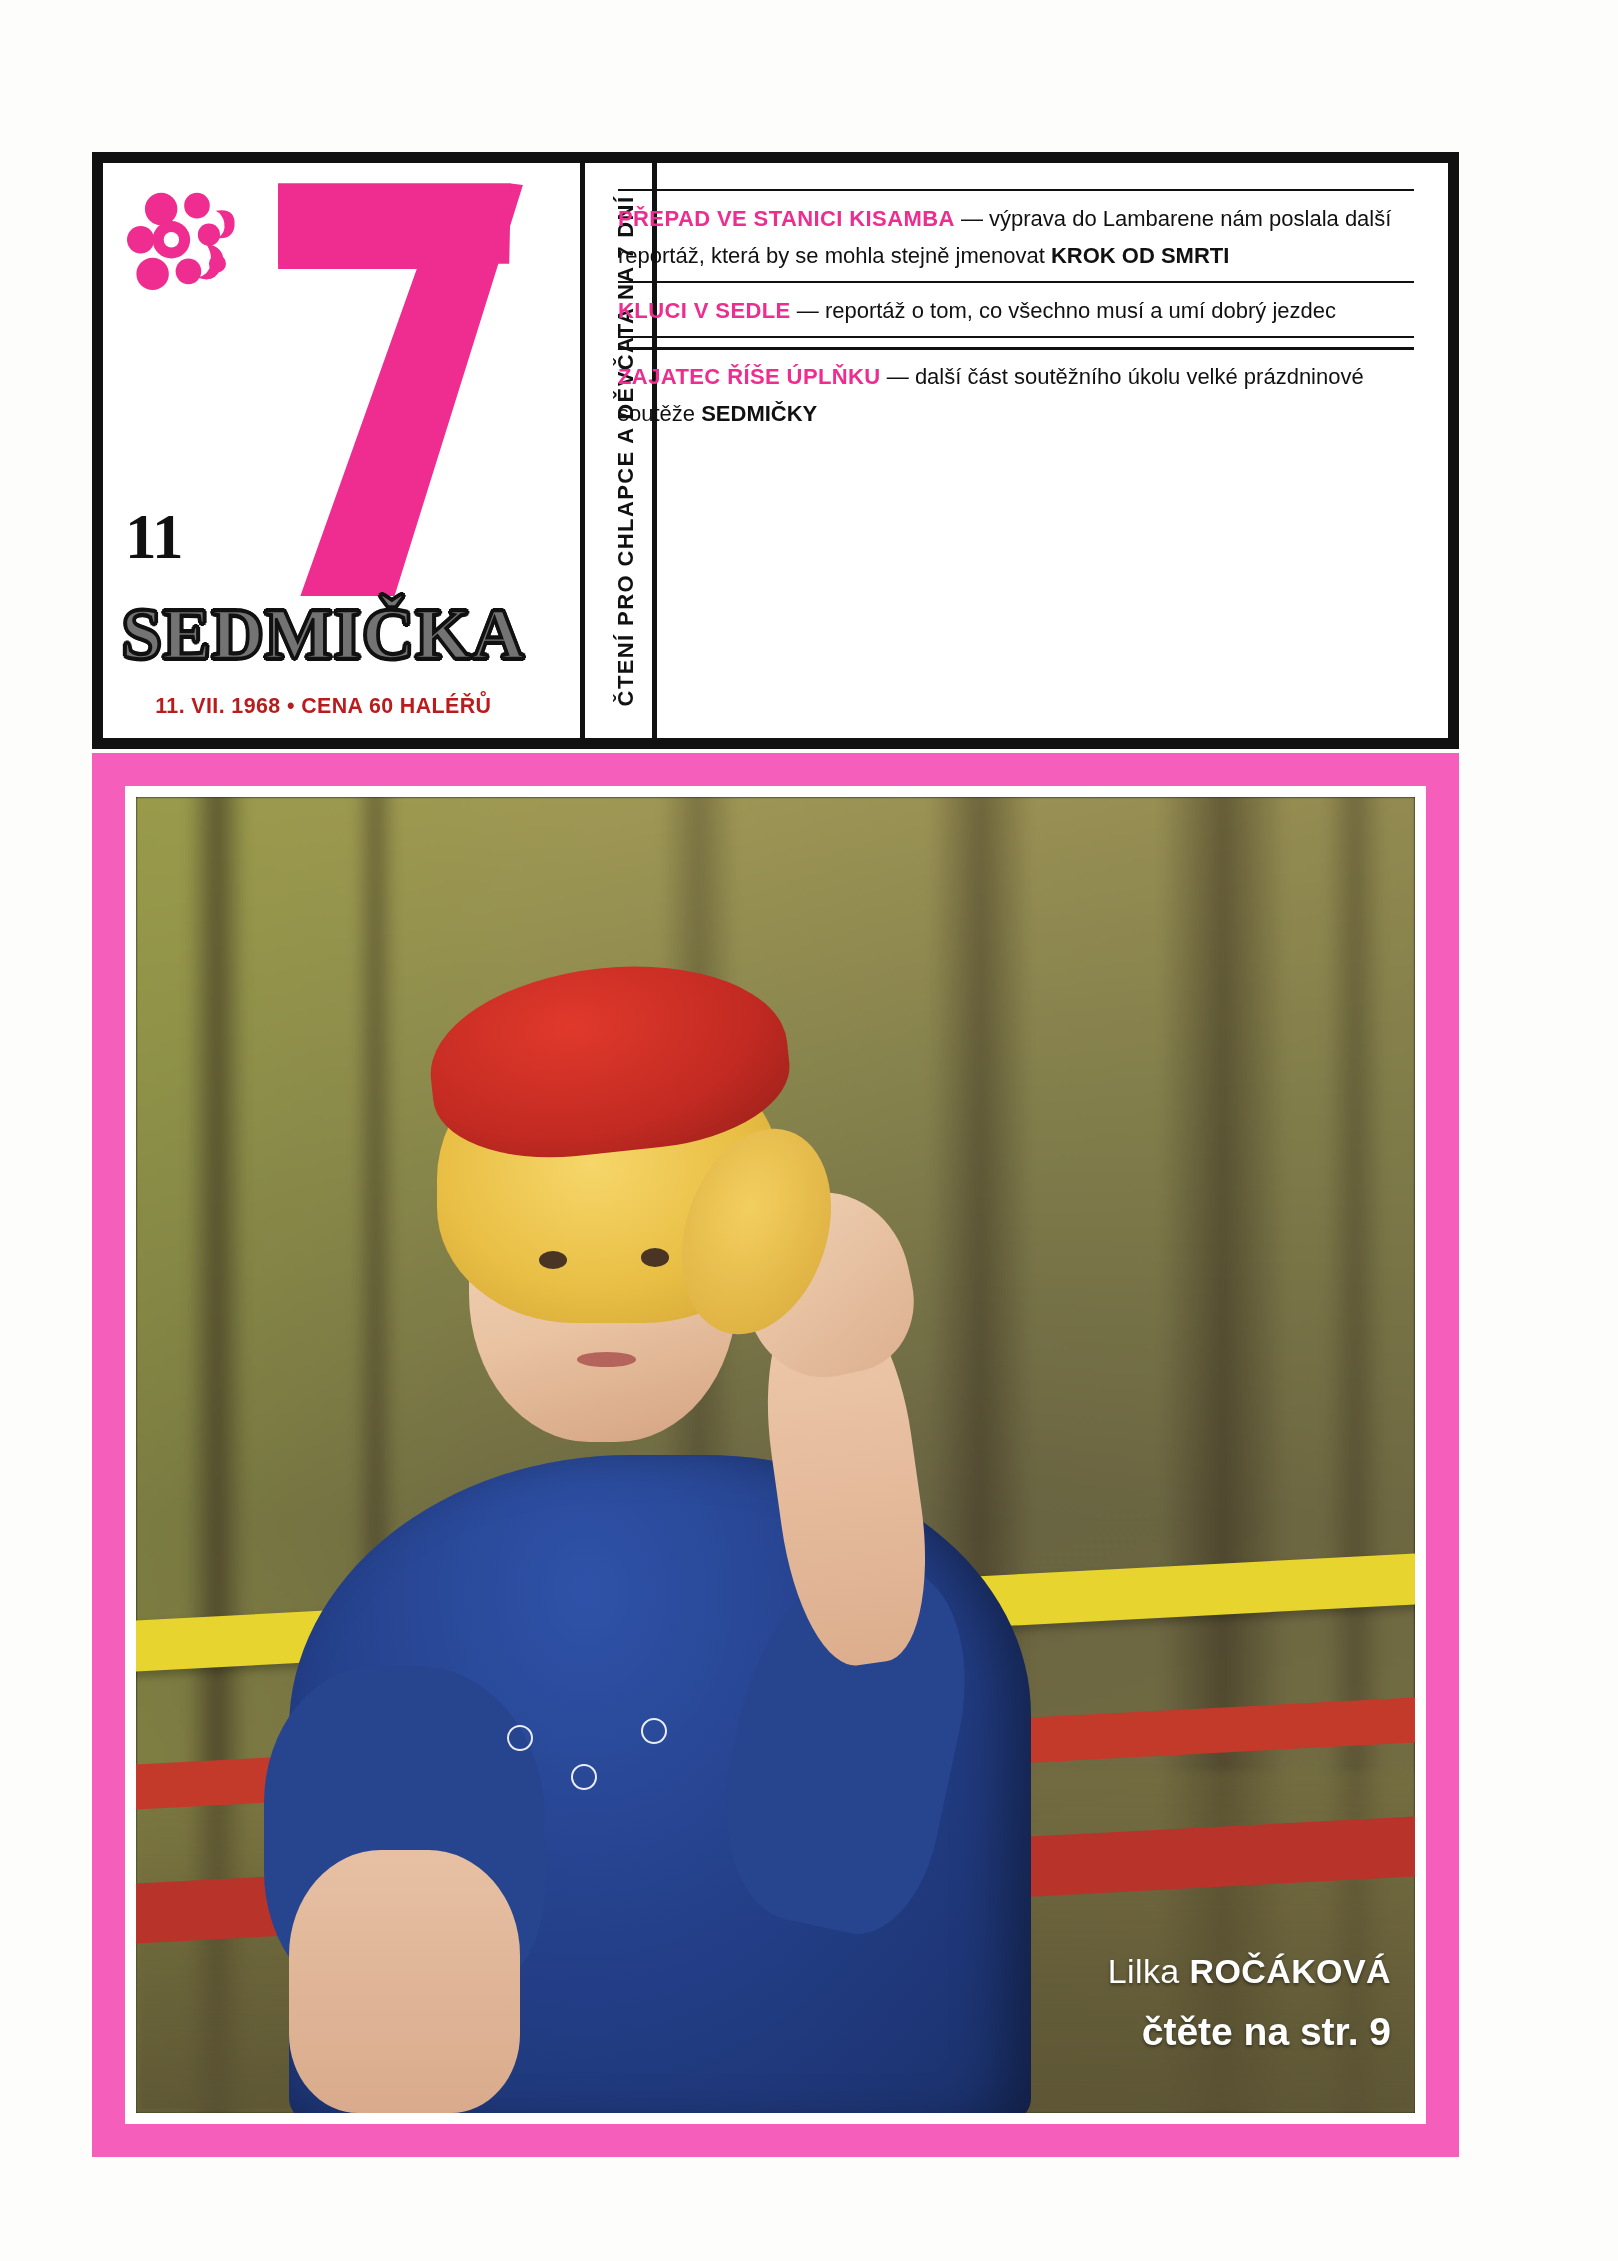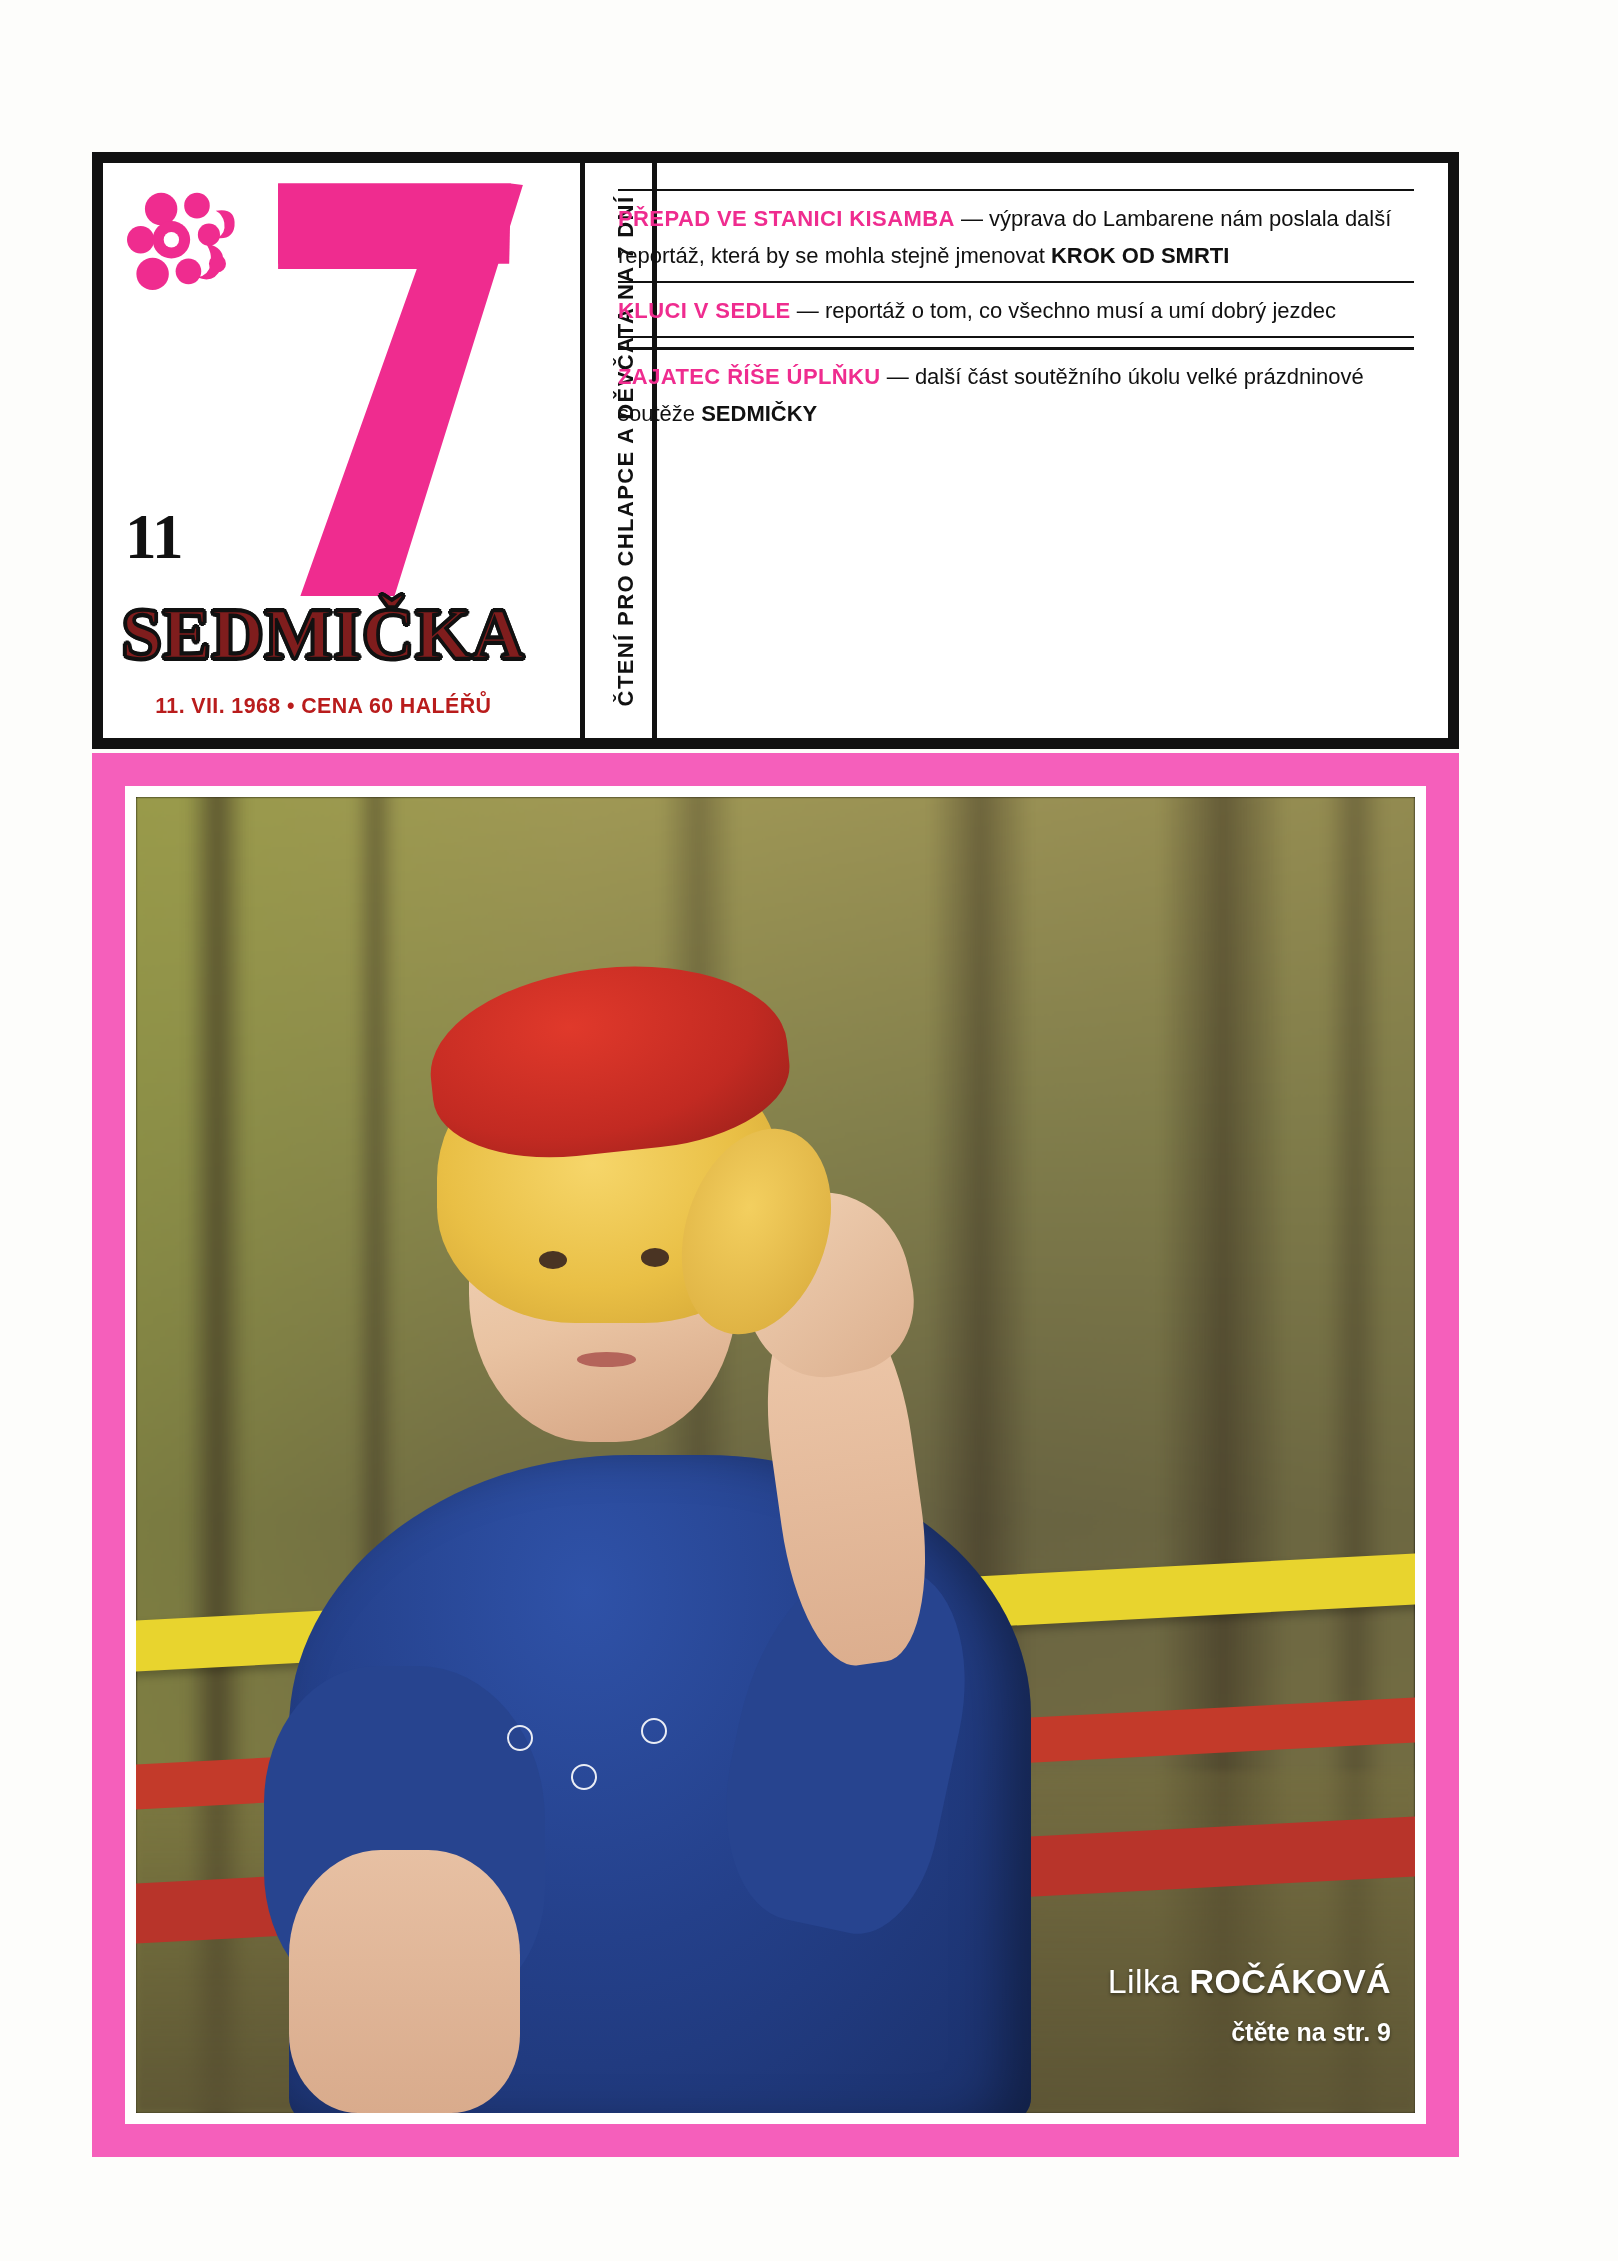--- a/index.html
+++ b/index.html
@@ -88,21 +88,21 @@
   .sedmicka-word {
     position: absolute;
     left: 10.3px;
     top: 435px;
     width: 420px;
     text-align: center;
     font-family: "Liberation Serif", serif;
     font-weight: bold;
     font-size: 72px;
     line-height: 72px;
-    color: #7f1d1d;
+    color: #737373;
     letter-spacing: 0.9px;
     -webkit-text-stroke: 2.6px #111111;
     text-shadow:
       2.6px 0 0 #111, -2.6px 0 0 #111, 0 2.6px 0 #111, 0 -2.6px 0 #111,
       1.7px 1.7px 0 #111, -1.7px 1.7px 0 #111, 1.7px -1.7px 0 #111, -1.7px -1.7px 0 #111;
   }
 
   .issue-date {
     position: absolute;
     left: 10.3px;
@@ -412,24 +412,24 @@
   .caption-name {
     font-family: "Liberation Sans", sans-serif;
     font-size: 34px;
     font-weight: normal;
     line-height: 41px;
     letter-spacing: 0.4px;
   }
   .caption-name b { font-weight: bold; }
   .caption-sub {
     font-family: "Liberation Sans", sans-serif;
-    font-size: 25px;
+    font-size: 39px;
     font-weight: bold;
     line-height: 38px;
-    margin-top: 11px;
+    margin-top: 21px;
   }
 </style>
 </head>
 <body>
 
 <div class="page">
 
   <div class="masthead">
     <div class="masthead-inner">
 

